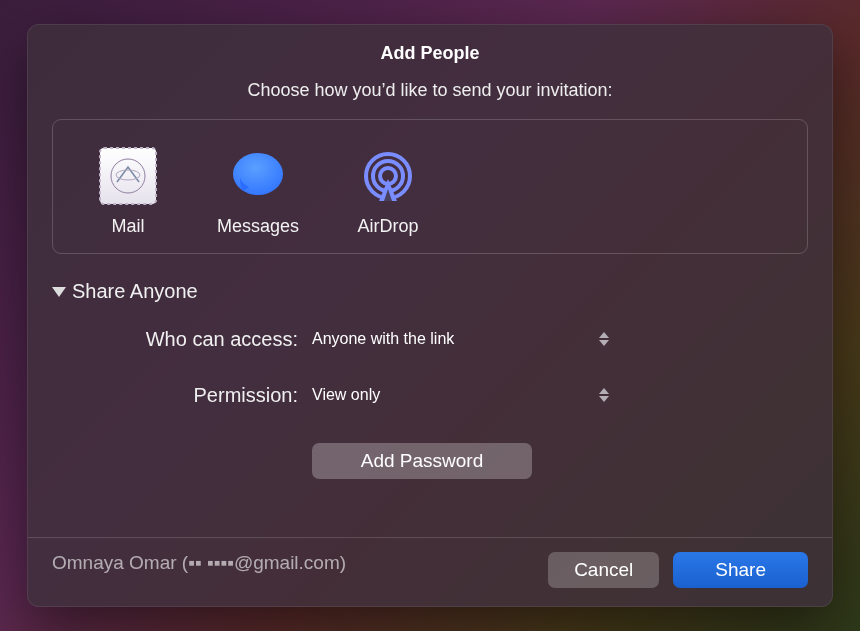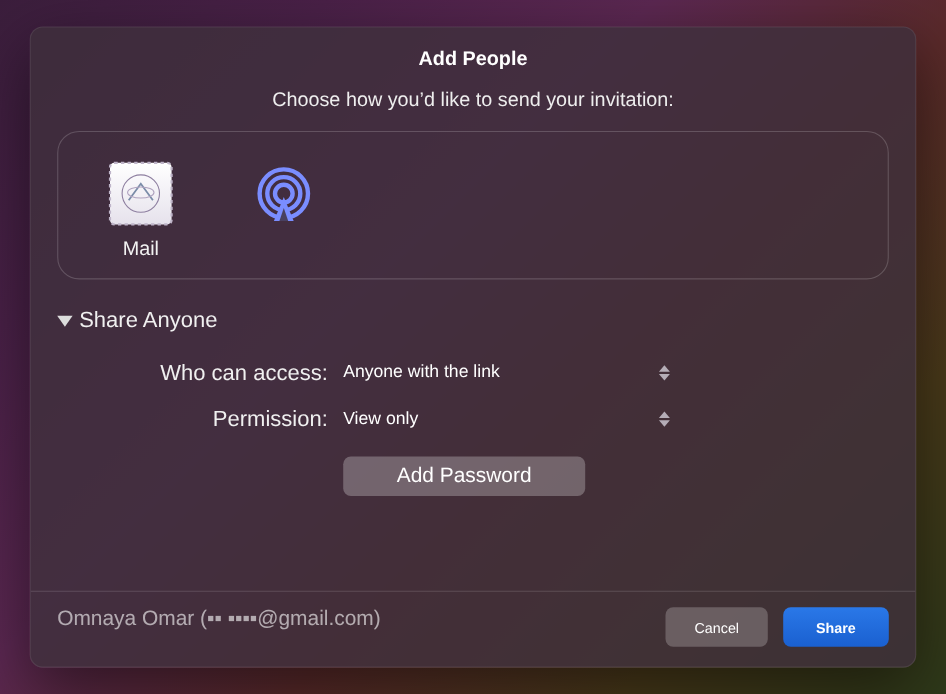--- a/index.html
+++ b/index.html
@@ -37,21 +37,21 @@
     .subtitle {
       font-size: 18px;
       text-align: center;
       margin-top: 16px;
       color: #eee;
       font-weight: 400;
     }
     .methods {
       margin-top: 18px;
       border: 1px solid rgba(255,255,255,0.18);
-      border-radius: 20px;
+      border-radius: 9px;
       padding: 14px 10px 10px 10px;
       display: flex;
       gap: 0;
     }
     .method {
       width: 130px;
       border-radius: 8px;
       padding: 8px 4px 6px 4px;
       text-align: center;
       cursor: default;
@@ -84,21 +84,21 @@
       border-top: 10px solid #ddd;
     }
     .share-options-label {
       font-size: 20px;
       color: #f0f0f0;
     }
     .form {
       margin-top: 22px;
       display: grid;
       grid-template-columns: 260px 300px;
-      row-gap: 14px;
+      row-gap: 28px;
       align-items: center;
     }
     .form .lbl {
       text-align: right;
       padding-right: 14px;
       font-size: 20px;
       color: #f0f0f0;
     }
     .popup {
       position: relative;
@@ -148,34 +148,34 @@
     }
     .footer .account {
       font-size: 19px;
       color: rgba(255,255,255,0.6);
       flex: 1 1 auto;
     }
     .btn {
       height: 36px;
       border-radius: 7px;
       border: none;
-      font-size: 13px;
+      font-size: 19px;
       padding: 0 26px;
       margin-left: 14px;
       cursor: default;
       color: #fff;
     }
     .btn.secondary {
       background: rgba(255,255,255,0.22);
     }
     .btn.primary {
       background: #1a67d8;
       background: linear-gradient(#2a78e8,#1a60d0);
-      font-weight: 700;
-      padding: 0 30px;
+      font-weight: 400;
+      padding: 0 42px;
     }
     svg { display:block; }
   </style>
 </head>
 <body>
 
 <div class="dialog">
   <div class="dialog-inner">
     <div class="title">Add People</div>
     <div class="subtitle">Choose how you’d like to send your invitation:</div>
@@ -194,32 +194,48 @@
             <rect x="3" y="3" width="56" height="56" rx="4" fill="url(#g1)"></rect>
             <rect x="3" y="3" width="56" height="56" rx="4" fill="none" stroke="#bfb5c9" stroke-width="2" stroke-dasharray="3 3"></rect>
             <circle cx="31" cy="31" r="17" fill="none" stroke="#8e7fa0" stroke-width="1"></circle>
             <path d="M20 37 L31 22 L42 37" fill="none" stroke="#7a8ca8" stroke-width="1.6"></path>
             <ellipse cx="31" cy="30" rx="12" ry="5" fill="none" stroke="#b0a3bf" stroke-width="1"></ellipse>
           </svg>
         </div>
         <div class="label">Mail</div>
       </div>
 
+      <div class="method">
+        <div class="iconwrap">
+          <svg width="62" height="62" viewBox="0 0 62 62">
+            <defs>
+                <radialGradient id="g2" cx="0.45" cy="0.35" r="0.8">
+                  <stop offset="0" stop-color="#5aa0ff"></stop>
+                  <stop offset="1" stop-color="#2b6eff"></stop>
+                </radialGradient>
+              </defs>
+            <ellipse cx="31" cy="29" rx="25" ry="21" fill="url(#g2)"></ellipse>
+            <path d="M16 46 Q20 44 22 42 Q14 38 13 32 Q13 44 16 46 Z" fill="#2b6eff"></path>
+          </svg>
+        </div>
+        <div class="label">Messages</div>
+      </div>
 
 
       <div class="method">
         <div class="iconwrap">
           <svg width="62" height="62" viewBox="0 0 62 62">
             <circle cx="31" cy="31" r="8" fill="none" stroke="#7a8dff" stroke-width="4"></circle>
             <circle cx="31" cy="31" r="15" fill="none" stroke="#7a8dff" stroke-width="4"></circle>
             <circle cx="31" cy="31" r="22" fill="none" stroke="#7a8dff" stroke-width="4"></circle>
             <path d="M22 56 L31 34 L40 56 Z" fill="#7a8dff"></path>
             <path d="M27 56 L31 44 L35 56 Z" fill="rgba(62,48,60,0.82)"></path>
           </svg>
         </div>
+        <div class="label">AirDrop</div>
       </div>
 
     </div>
 
     <div class="disclosure-row">
       <div class="disclosure"></div>
       <div class="share-options-label">Share Anyone</div>
     </div>
 
     <div class="form">

